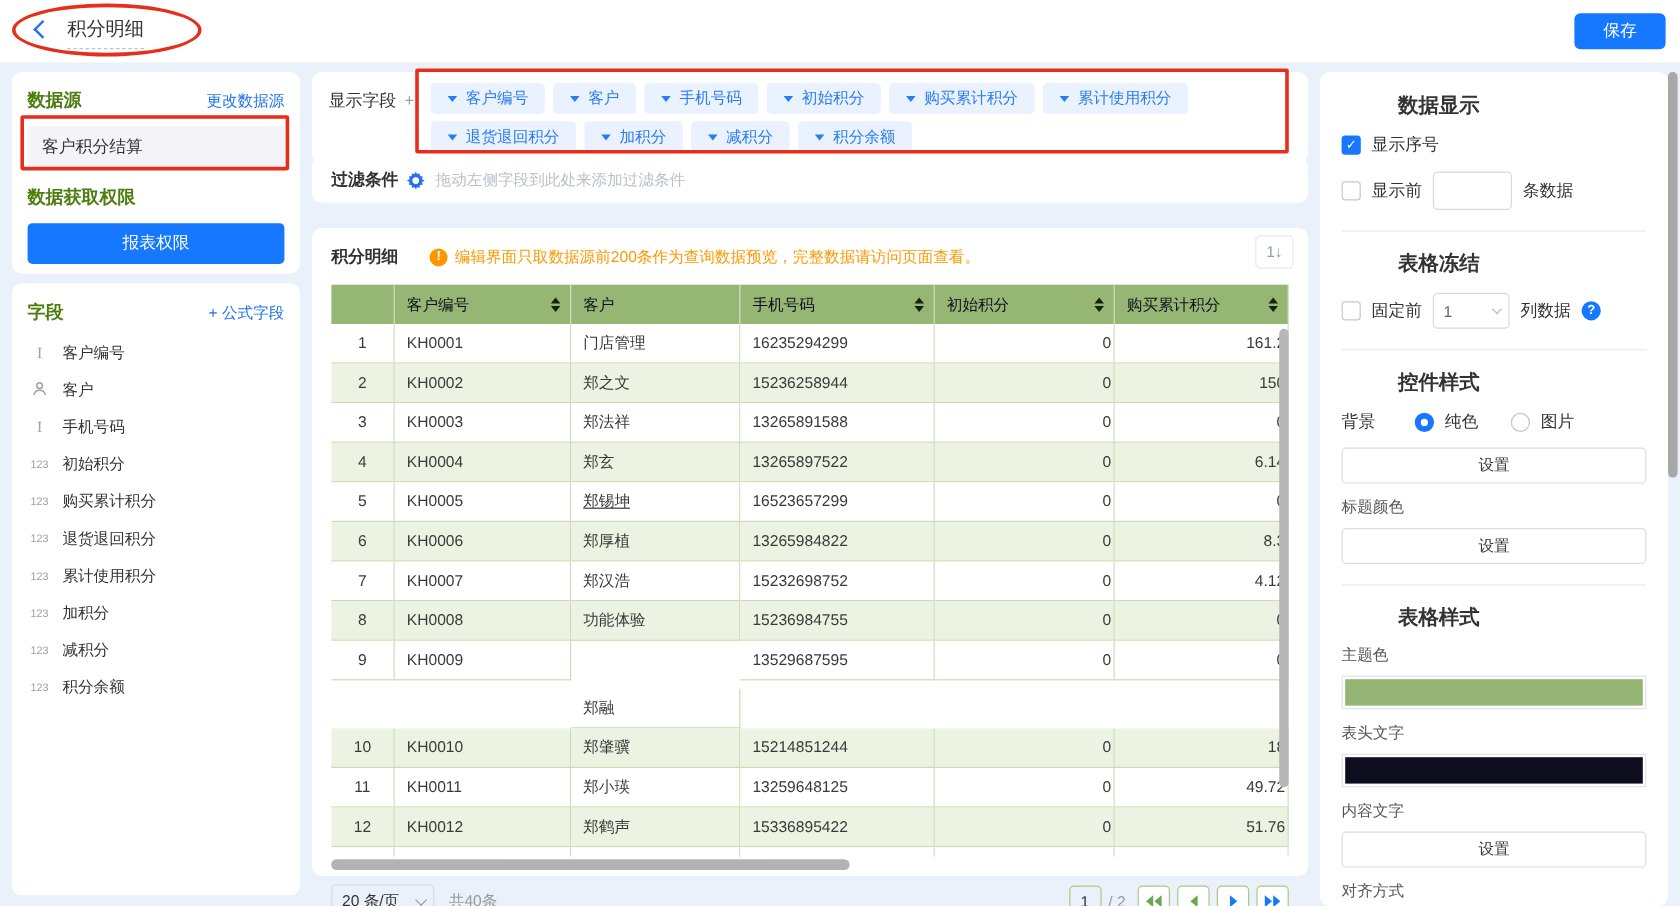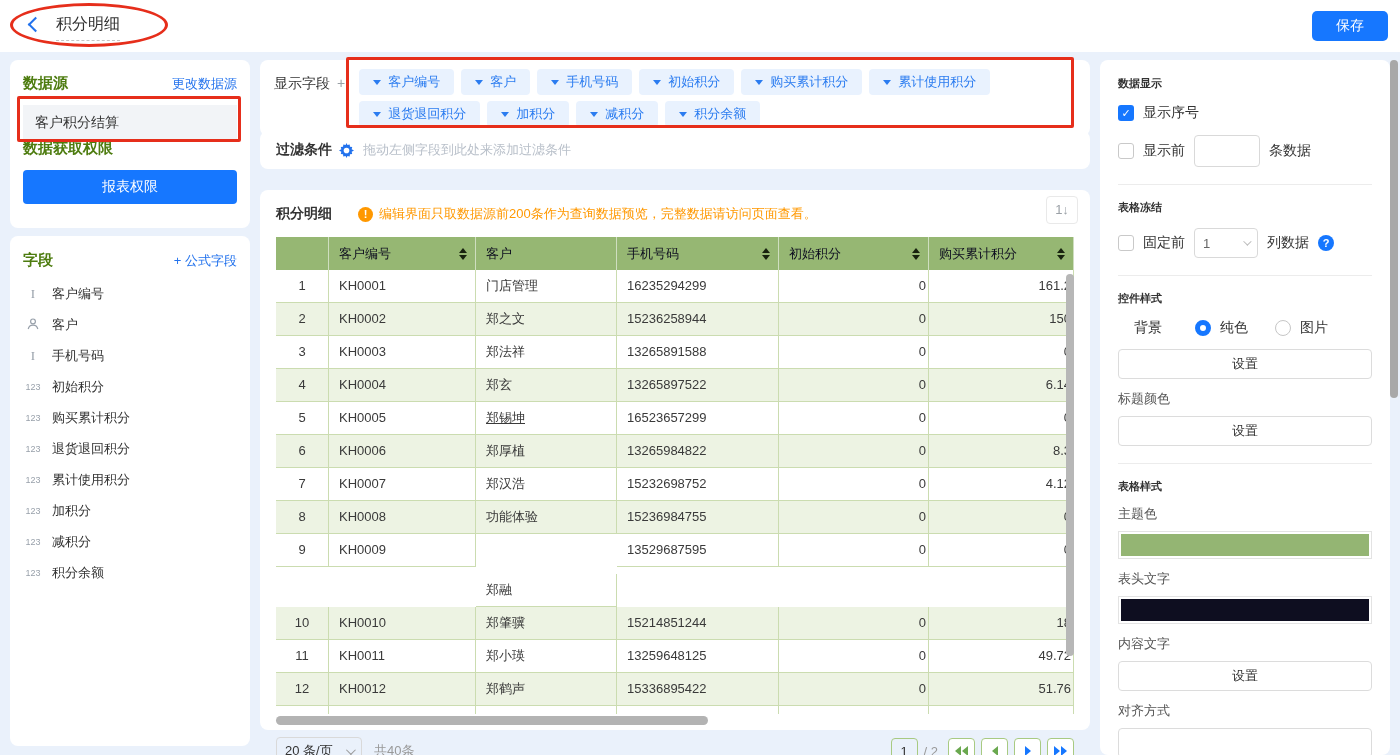--- a/index.html
+++ b/index.html
@@ -18,21 +18,21 @@
   #card-display    { left:260px; top:60px; width:830px; height:76px; padding:9px 14px; }
   #card-filter     { left:260px; top:131px; width:830px; height:38px; padding:0 16px; display:flex; align-items:center; }
   #card-table      { left:260px; top:190px; width:830px; height:540px; padding:10px 16px; }
   #card-right      { left:1100px; top:60px; width:290px; height:695px; padding:16px 18px; overflow:hidden; }
 
   .card-h { font-size:15px; font-weight:bold; color:#4d7c0f; }
   .flex-between { display:flex; justify-content:space-between; align-items:center; }
   .blue-link { color:#2272ed; font-size:13px; cursor:pointer; }
 
   .ds-item { margin-top:12px; height:34px; line-height:34px; background:#f2f4f7; padding-left:12px; font-size:14px; color:#333; }
-  .perm-h { }
+  .perm-h { margin-top:16px; }
   .perm-btn { margin-top:12px; width:100%; height:34px; background:#1677ff; color:#fff; border:none; border-radius:4px; font-size:14px; cursor:pointer; }
 
   
   .field-list { margin-top:8px; }
   .field-item { display:flex; align-items:center; height:31px; gap:9px; cursor:grab; }
   .field-ic { width:20px; flex:none; text-align:center; color:#99a1ab; }
   .field-ic.t { font-family:"Liberation Serif",serif; font-size:13px; }
   .field-ic.n { font-size:9px; letter-spacing:0; }
   .field-label { font-size:13px; color:#333; }
 
@@ -83,35 +83,35 @@
   .pagebox { width:27px; height:27px; border:1px solid #a8ca82; border-radius:4px; text-align:center; line-height:25px; font-size:13px; color:#333; }
   .pof { color:#999; font-size:13px; margin-right:4px; }
   .navb { width:27px; height:27px; border:1px solid #a8ca82; border-radius:4px; background:#fff; display:flex; align-items:center; justify-content:center; cursor:pointer; }
   .tri { width:0; height:0; border-top:5px solid transparent; border-bottom:5px solid transparent; }
   .tri.l { border-right:6px solid currentColor; }
   .tri.r { border-left:6px solid currentColor; }
   .green { color:#6aa84f; } .blue { color:#1677ff; }
   .dbl { display:flex; gap:1px; }
 
   
-  .sec-h { font-size:11px; font-weight:bold; color:#333; }
+  .sec-h { font-size:17px; font-weight:bold; color:#333;margin-left:47px; }
   .rrow { display:flex; align-items:center; gap:9px; margin-top:13px; font-size:14px; color:#333; }
   .cbx { width:16px; height:16px; border-radius:3px; flex:none; }
   .cbx.on { background:#1677ff; color:#fff; text-align:center; line-height:16px; font-size:11px; }
   .cbx.off { border:1px solid #c9c9c9; background:#fff; }
   .num-input { width:66px; height:32px; border:1px solid #d9d9d9; border-radius:4px; }
   .mini-select { width:64px; height:30px; border:1px solid #d9d9d9; border-radius:4px; display:flex; align-items:center; padding:0 8px; color:#666; font-size:13px; cursor:pointer; }
   .mini-select .chev { margin-left:auto; width:6px; height:6px; border-right:1px solid #bbb; border-bottom:1px solid #bbb; transform:rotate(45deg) translateY(-2px); }
   .help { width:16px; height:16px; border-radius:50%; background:#1677ff; color:#fff; font-size:11px; font-weight:bold; text-align:center; line-height:16px; flex:none; cursor:pointer; }
   .divider { height:1px; background:#ececec; margin:17px 0 15px; }
   .radio { width:16px; height:16px; border-radius:50%; flex:none; }
   .radio.on { border:5px solid #1677ff; background:#fff; }
   .radio.off { border:1px solid #c6c6c6; background:#fff; }
   .rlabel { margin-right:18px; }
-  .bg-lab { width:52px; flex:none;margin-left:16px; }
+  .bg-lab { width:52px; flex:none; }
   .set-btn { margin-top:12px; width:100%; height:30px; border:1px solid #dcdcdc; border-radius:4px; background:#fff; font-size:13px; color:#333; cursor:pointer; }
   .small-lab { margin-top:11px; font-size:13px; color:#555; }
   .swatch { margin-top:8px; height:28px; border:1px solid #e3e3e3; padding:2px; }
   .swatch i { display:block; width:100%; height:100%; }
 
   
   .win-scroll { position:absolute; right:2px; top:60px; width:8px; height:338px; background:#a8a8a8; border-radius:4px; }
 
   
   .anno { position:absolute; border:3px solid #e62e1b; z-index:50; pointer-events:none; }

